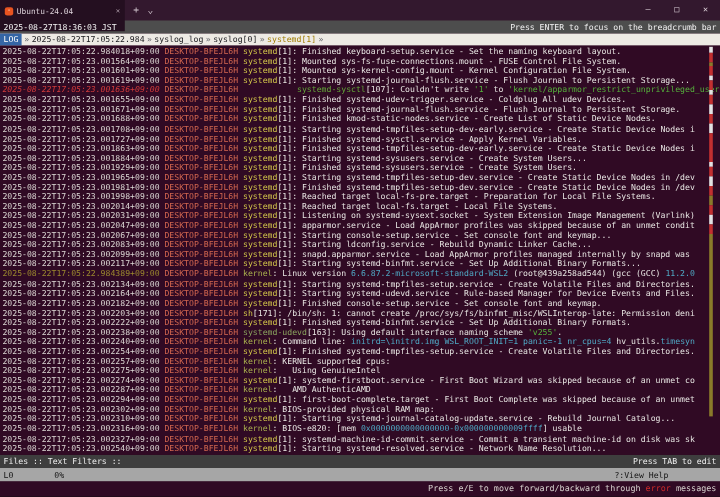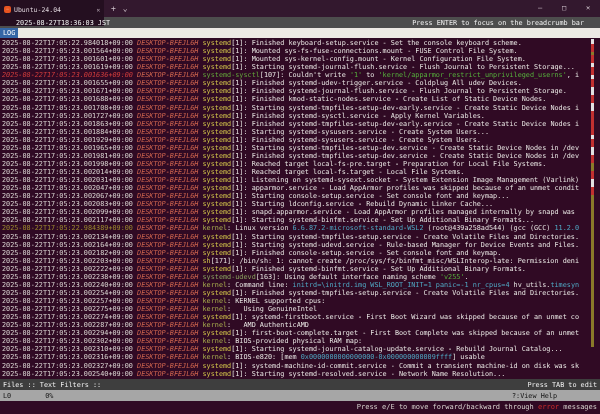--- a/index.html
+++ b/index.html
@@ -14,35 +14,35 @@
        padding:0 4px;color:#ddd3da;font-size:6.5px;gap:3px;}
   .tab-icon{width:7px;height:7px;border-radius:2px;background:var(--ubuntu_orange);
        display:inline-flex;align-items:center;justify-content:center;color:#fff;font-size:5px;line-height:7px;}
   .tab-title{flex:1;white-space:nowrap;overflow:hidden;}
   .tab-close{color:#b9a8b4;font-size:6px;}
   .tabbar-btn{color:#cfc2cb;font-size:8px;margin-left:7px;}
   .win-controls{margin-left:auto;display:flex;gap:0;}
   .win-btn{width:24px;text-align:center;color:#d8ccd4;font-size:7px;line-height:17px;}
   
   .statusbar-top{height:11px;background:#4d4d4d;color:#f2f2f2;font-size:6.8px;
-       display:flex;justify-content:space-between;align-items:center;padding:0 16px;}
+       display:flex;justify-content:space-between;align-items:center;padding:0 3px;}
   
   .breadcrumb{height:10px;background:#edeae4;font-size:6.8px;display:flex;align-items:center;color:#17171b;}
   .crumb-mode{background:var(--accent_blue);color:#fff;padding:0 3px;height:10px;line-height:10px;}
   .crumb-sep{color:#5a5a60;margin:0 2px;}
   .crumb-item{color:#17171b;}
   .crumb-item.active{color:#a07d00;}
   
   .log{height:340px;position:relative;overflow:hidden;padding-left:2px;padding-top:1px;
        font-size:6.8px;background:var(--terminal_bg);}
   .log-line{height:8.07px;line-height:8.07px;white-space:pre;overflow:hidden;color:#e8e6e3;}
   .ts{color:#dcd8d4;} .ts.e{color:var(--error_red);font-style:italic;} .ts.s{color:var(--skew_olive);}
-  .host{color:var(--host_orange);font-style:italic;}
+  .host{color:var(--host_orange);}
   .p-y{color:var(--systemd_yellow);} .p-k{color:var(--kernel_olive);}
-  .p-g{color:#63a83a;} .p-dg{color:#8aa35e;}
+  .p-g{color:#63a83a;margin-left:45px;} .p-dg{color:#8aa35e;}
   .fg{color:#e8e6e3;} .m-g{color:var(--string_green);} .m-c{color:var(--token_cyan);}
   .scrollbar{position:absolute;top:1px;right:6px;width:3px;height:338px;}
   .sb-seg{position:absolute;left:0;width:3px;}
   .sb-w{background:#e2e2e2;} .sb-r{background:#c23030;} .sb-o{background:#8a7a2a;}
   
   .filesbar{height:11px;background:#3e3e3e;color:#f0f0f0;font-size:6.8px;
        display:flex;justify-content:space-between;align-items:center;padding:0 3px;}
   .infobar{height:11px;background:#a6a6a6;color:#141414;font-size:6.8px;
        display:flex;align-items:center;padding:0 3px;}
   .infobar .pct{margin-left:34px;}
@@ -70,24 +70,25 @@
     </div>
   </div>
 
   <div class="statusbar-top">
     <span>2025-08-27T18:36:03 JST</span>
     <span>Press ENTER to focus on the breadcrumb bar</span>
   </div>
 
   <div class="breadcrumb">
     <span class="crumb-mode">LOG</span>
+    <span id="crumbs"><span class="crumb-sep">»</span><span class="crumb-item">2025-08-22T17:05:22.984</span><span class="crumb-sep">»</span><span class="crumb-item">syslog_log</span><span class="crumb-sep">»</span><span class="crumb-item">syslog[0]</span><span class="crumb-sep">»</span><span class="crumb-item active">systemd[1]</span><span class="crumb-sep">»</span></span>
   </div>
 
   <div class="log" id="logview">
-      <div class="log-line"><span class="ts ">2025-08-22T17:05:22.984018+09:00 </span><span class="host">DESKTOP-BFEJL6H </span><span class="p-y">systemd</span><span class="fg">[1]: </span><span class="fg">Finished keyboard-setup.service - Set the console keyboard scheme.</span></div>
+      <div class="log-line"><span class="ts ">2025-08-22T17:05:22.984018+09:00 </span><span class="host">DESKTOP-BFEJL6H </span><span class="p-y">systemd</span><span class="fg">[1]: </span><span class="fg">Finished keyboard-setup.service - Set the naming keyboard layout.</span></div>
       <div class="log-line"><span class="ts ">2025-08-22T17:05:23.001564+09:00 </span><span class="host">DESKTOP-BFEJL6H </span><span class="p-y">systemd</span><span class="fg">[1]: </span><span class="fg">Mounted sys-fs-fuse-connections.mount - FUSE Control File System.</span></div>
       <div class="log-line"><span class="ts ">2025-08-22T17:05:23.001601+09:00 </span><span class="host">DESKTOP-BFEJL6H </span><span class="p-y">systemd</span><span class="fg">[1]: </span><span class="fg">Mounted sys-kernel-config.mount - Kernel Configuration File System.</span></div>
       <div class="log-line"><span class="ts ">2025-08-22T17:05:23.001619+09:00 </span><span class="host">DESKTOP-BFEJL6H </span><span class="p-y">systemd</span><span class="fg">[1]: </span><span class="fg">Starting systemd-journal-flush.service - Flush Journal to Persistent Storage...</span></div>
       <div class="log-line"><span class="ts e">2025-08-22T17:05:23.001636+09:00 </span><span class="host">DESKTOP-BFEJL6H </span><span class="p-g">systemd-sysctl</span><span class="fg">[107]: </span><span class="fg">Couldn't write </span><span class="m-g">'1'</span><span class="fg"> to </span><span class="m-g">'kernel/apparmor_restrict_unprivileged_userns'</span><span class="fg">, i</span></div>
       <div class="log-line"><span class="ts ">2025-08-22T17:05:23.001655+09:00 </span><span class="host">DESKTOP-BFEJL6H </span><span class="p-y">systemd</span><span class="fg">[1]: </span><span class="fg">Finished systemd-udev-trigger.service - Coldplug All udev Devices.</span></div>
       <div class="log-line"><span class="ts ">2025-08-22T17:05:23.001671+09:00 </span><span class="host">DESKTOP-BFEJL6H </span><span class="p-y">systemd</span><span class="fg">[1]: </span><span class="fg">Finished systemd-journal-flush.service - Flush Journal to Persistent Storage.</span></div>
       <div class="log-line"><span class="ts ">2025-08-22T17:05:23.001688+09:00 </span><span class="host">DESKTOP-BFEJL6H </span><span class="p-y">systemd</span><span class="fg">[1]: </span><span class="fg">Finished kmod-static-nodes.service - Create List of Static Device Nodes.</span></div>
       <div class="log-line"><span class="ts ">2025-08-22T17:05:23.001708+09:00 </span><span class="host">DESKTOP-BFEJL6H </span><span class="p-y">systemd</span><span class="fg">[1]: </span><span class="fg">Starting systemd-tmpfiles-setup-dev-early.service - Create Static Device Nodes i</span></div>
       <div class="log-line"><span class="ts ">2025-08-22T17:05:23.001727+09:00 </span><span class="host">DESKTOP-BFEJL6H </span><span class="p-y">systemd</span><span class="fg">[1]: </span><span class="fg">Finished systemd-sysctl.service - Apply Kernel Variables.</span></div>
       <div class="log-line"><span class="ts ">2025-08-22T17:05:23.001863+09:00 </span><span class="host">DESKTOP-BFEJL6H </span><span class="p-y">systemd</span><span class="fg">[1]: </span><span class="fg">Finished systemd-tmpfiles-setup-dev-early.service - Create Static Device Nodes i</span></div>

